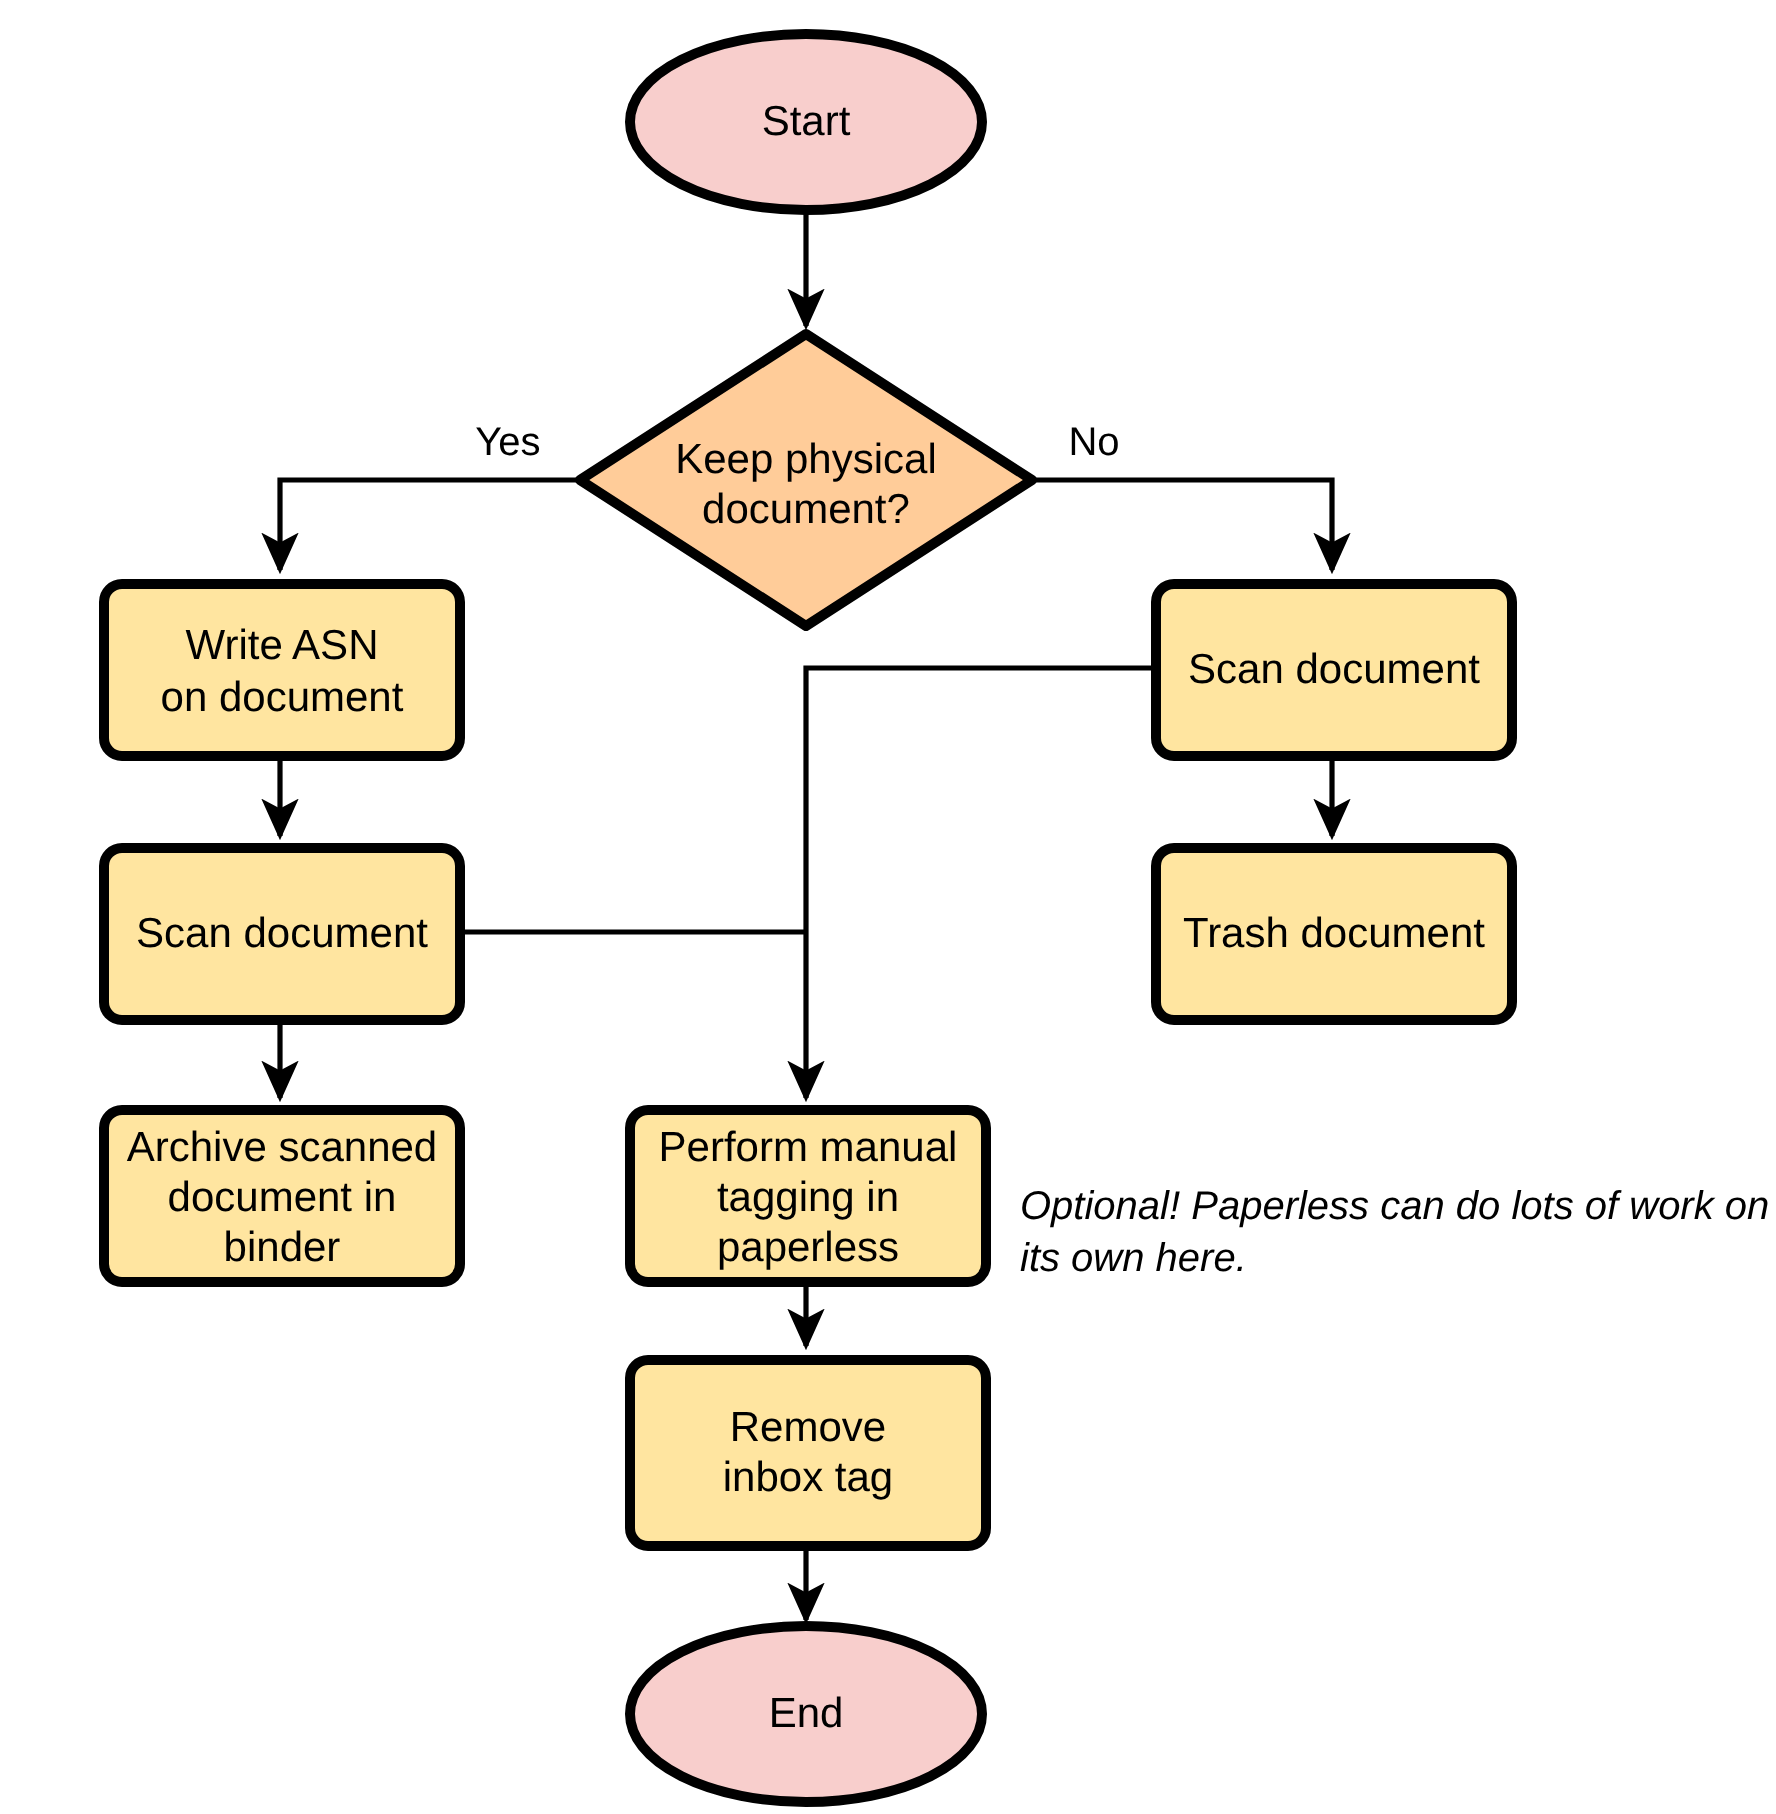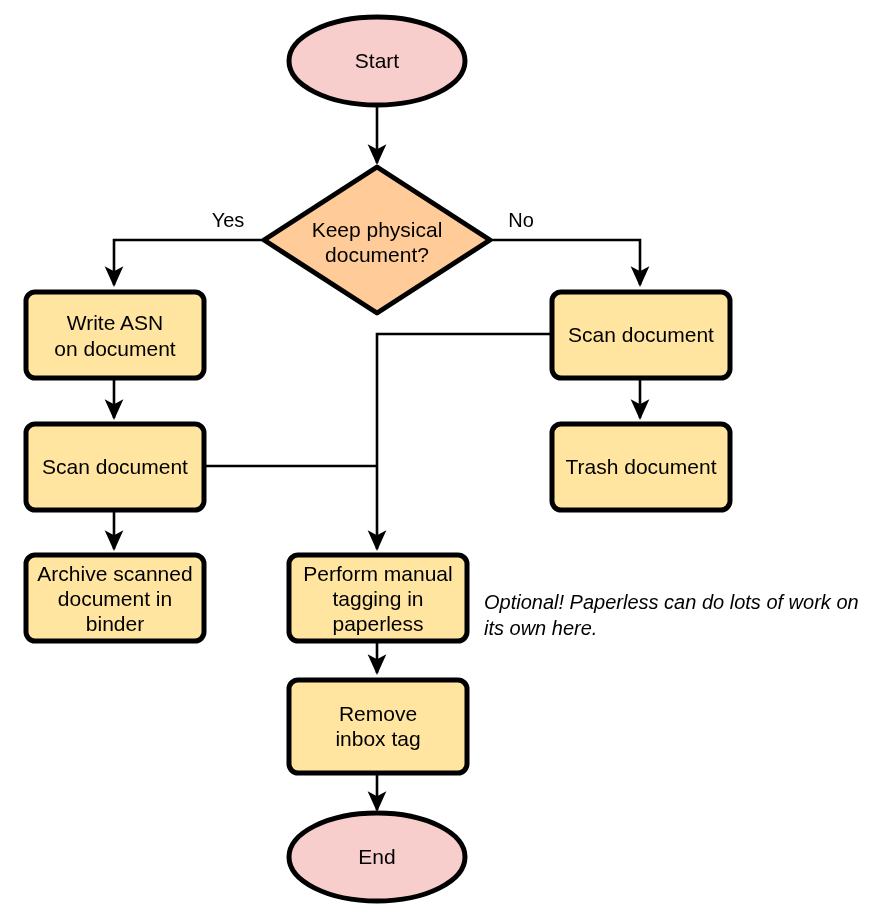--- a/index.html
+++ b/index.html
@@ -12,20 +12,21 @@
     width: 888px;
     height: 907px;
     overflow: hidden;
     font-family: "Liberation Sans", sans-serif;
   }
   #flowchart-root {
     position: relative;
     width: 755px;
     height: 907px;
     background: #ffffff;
+    margin-left: 26px;
   }
   svg#diagram {
     display: block;
     width: 888px;
     height: 907px;
   }
   .shape-outline {
     stroke: #000000;
     stroke-width: 5;
     stroke-linejoin: round;

